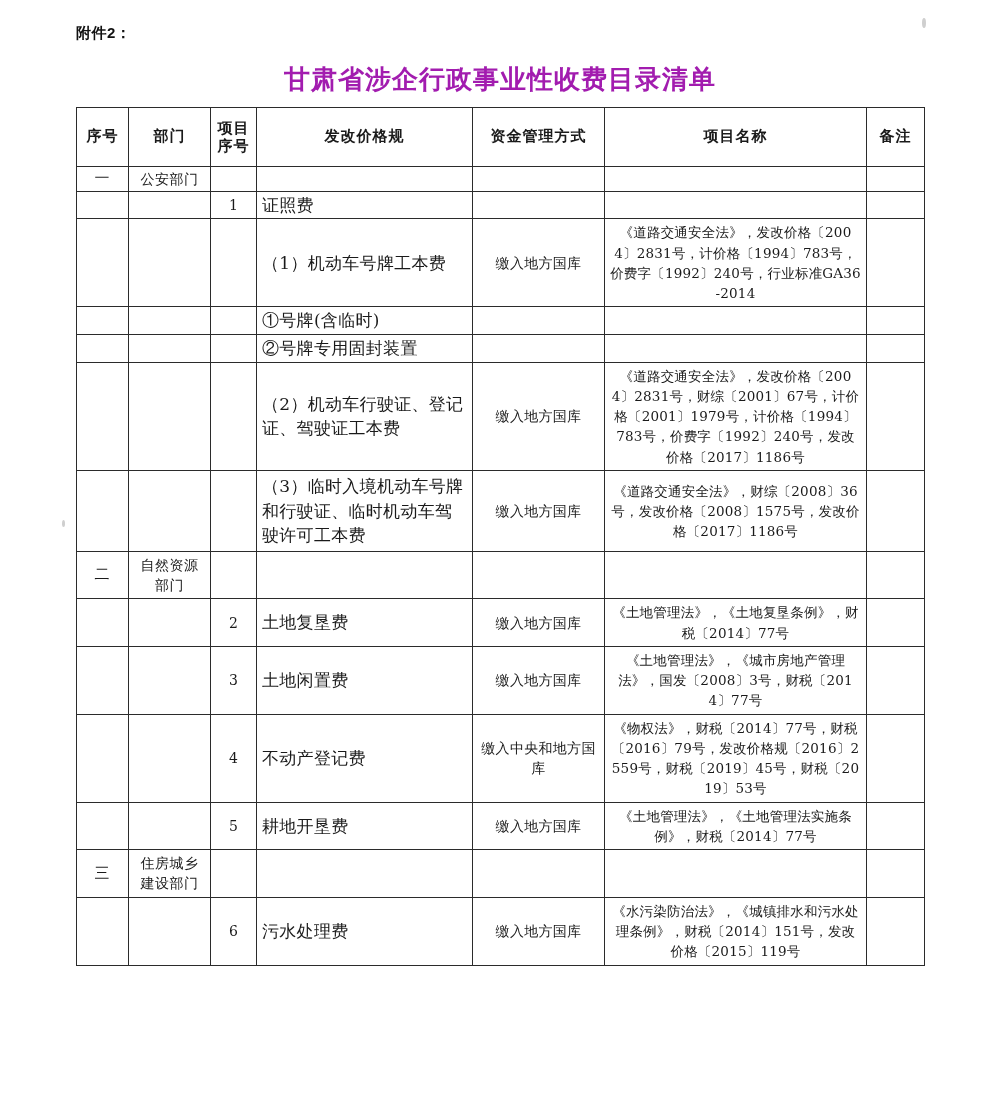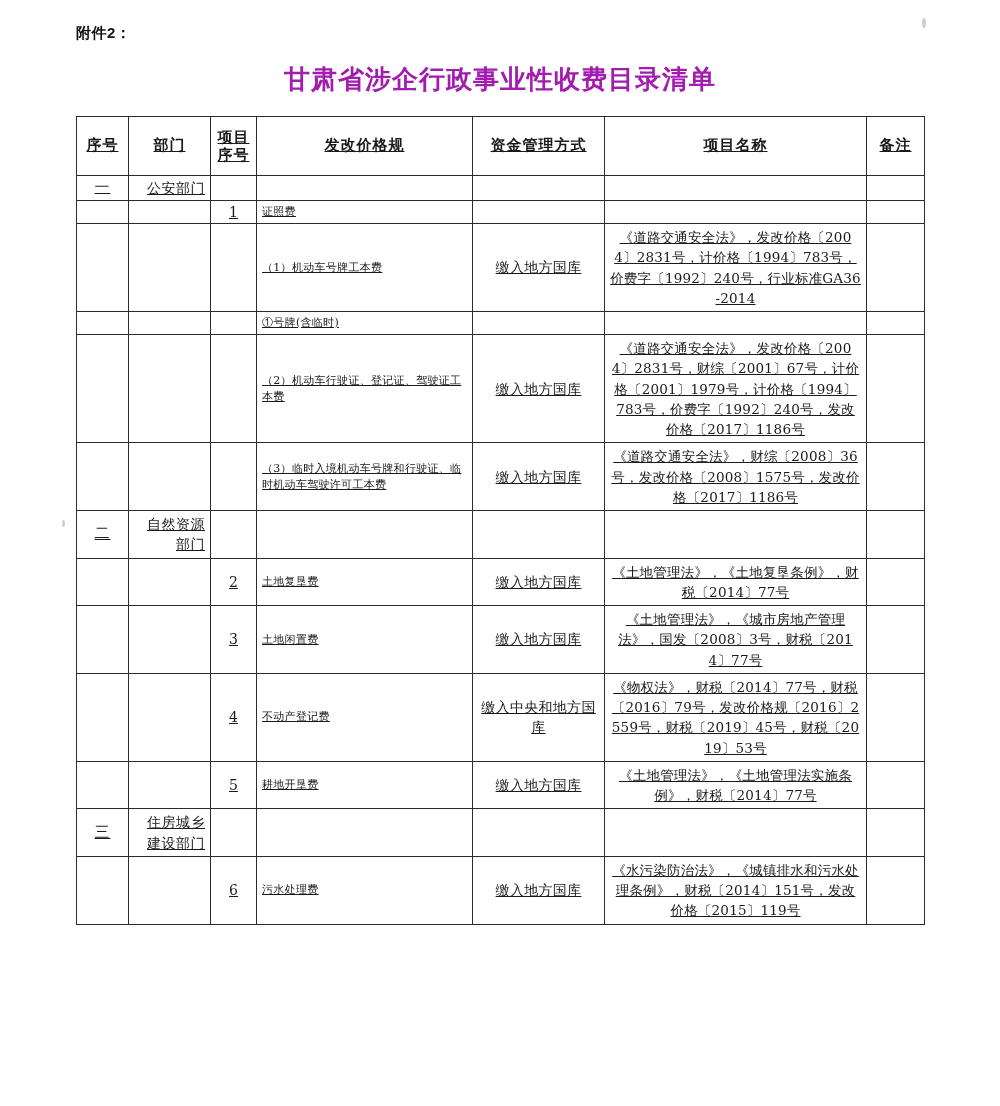--- a/index.html
+++ b/index.html
@@ -40,23 +40,22 @@
     text-align: center;
     font-size: 26px;
     font-weight: bold;
     letter-spacing: 1px;
     color: #a21caf;
     font-family: "DejaVu Serif", "Liberation Serif", serif;
   }
   .table-wrap {
     position: absolute;
     left: 76px;
-    top: 116px;
+    top: 107px;
     width: 848px;
-    text-decoration: underline;
   }
   table.listing {
     border-collapse: collapse;
     width: 848px;
     table-layout: fixed;
     font-size: 13.5px;
     line-height: 1.45;
   }
   table.listing col.c-seq { width: 52px; }
   table.listing col.c-dept { width: 82px; }
@@ -80,35 +79,35 @@
     letter-spacing: 1px;
   }
   thead th .stack {
     display: block;
     line-height: 1.2;
   }
   td.ctr { text-align: center; }
   td.mid { vertical-align: middle; }
   td.top { vertical-align: top; }
   td.dept {
-    text-align: right;
+    text-align: center;
     font-size: 14px;
     letter-spacing: 0.5px;
   }
   td.seq {
     text-align: center;
     font-size: 15px;
     letter-spacing: 1px;
   }
   td.itemno {
     text-align: center;
     font-size: 14px;
   }
   td.name {
-    font-size: 11px;
+    font-size: 17px;
     letter-spacing: 0.3px;
   }
   td.name.indent { }
   td.fund {
     text-align: center;
     font-size: 14px;
     letter-spacing: 0.3px;
     margin-left: 40px;
   }
   td.policy {
@@ -191,20 +190,29 @@
           </tr>
           <tr class="slim">
             <td class="seq mid"></td>
             <td class="dept mid"></td>
             <td class="itemno mid"></td>
             <td class="name mid indent">①号牌(含临时)</td>
             <td class="fund mid"></td>
             <td class="policy top"></td>
             <td class="ctr mid"></td>
           </tr>
+          <tr class="slim">
+            <td class="seq mid"></td>
+            <td class="dept mid"></td>
+            <td class="itemno mid"></td>
+            <td class="name mid indent">②号牌专用固封装置</td>
+            <td class="fund mid"></td>
+            <td class="policy top"></td>
+            <td class="ctr mid"></td>
+          </tr>
           <tr>
             <td class="seq mid"></td>
             <td class="dept mid"></td>
             <td class="itemno mid"></td>
             <td class="name mid">（2）机动车行驶证、登记证、驾驶证工本费</td>
             <td class="fund mid">缴入地方国库</td>
             <td class="policy top">《道路交通安全法》，发改价格〔2004〕2831号，财综〔2001〕67号，计价格〔2001〕1979号，计价格〔1994〕783号，价费字〔1992〕240号，发改价格〔2017〕1186号</td>
             <td class="ctr mid"></td>
           </tr>
           <tr>

